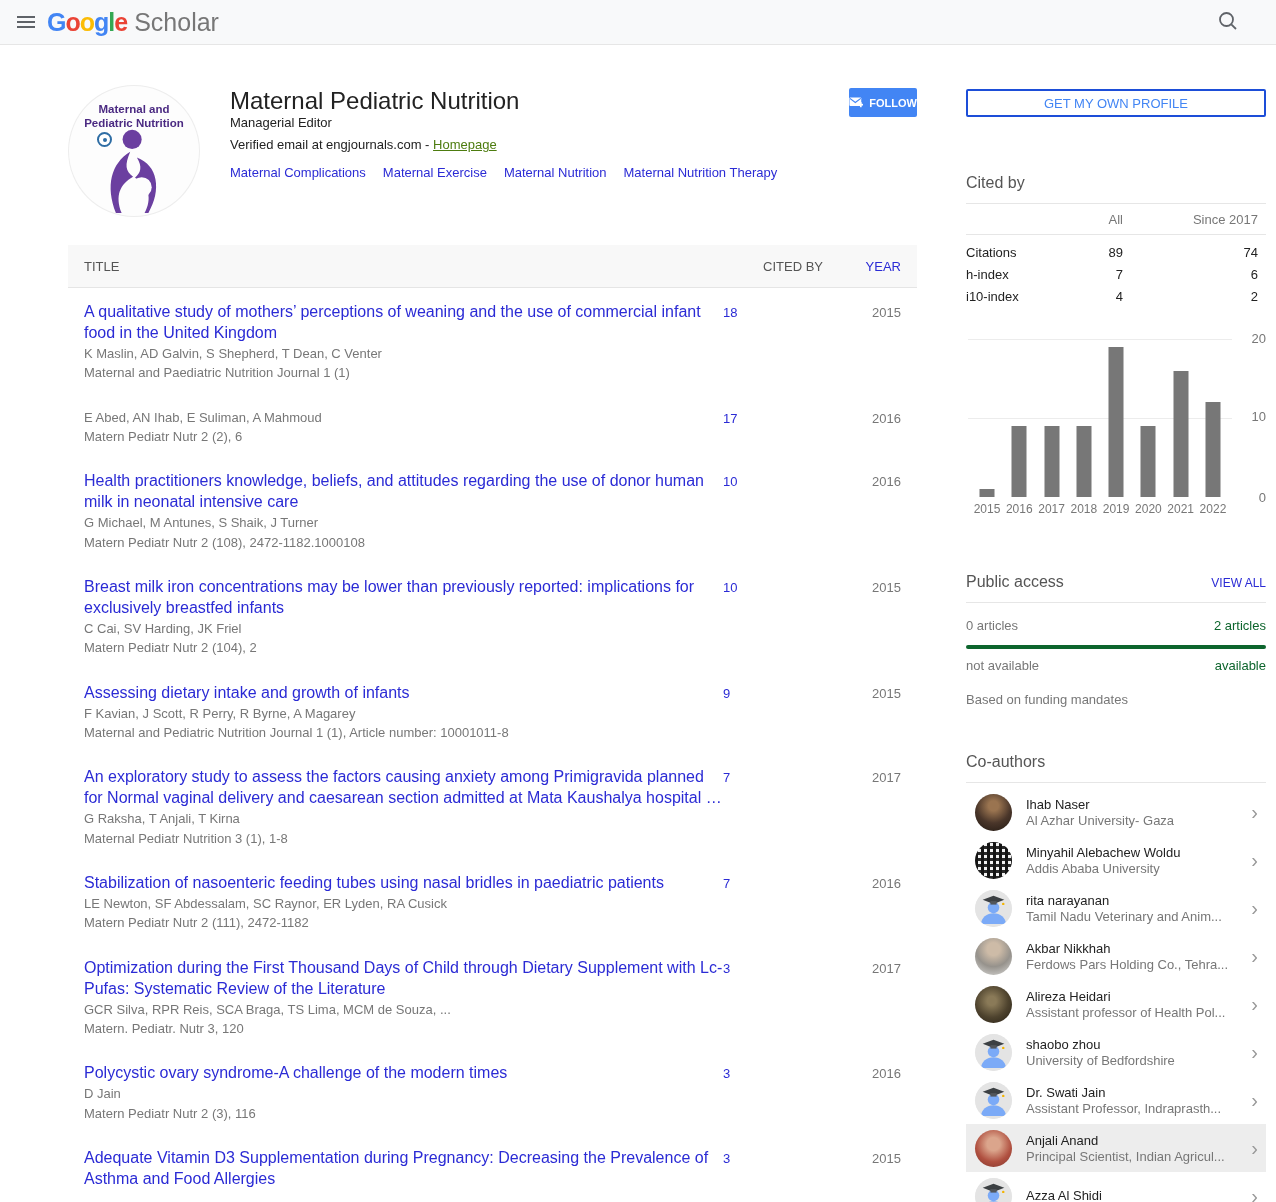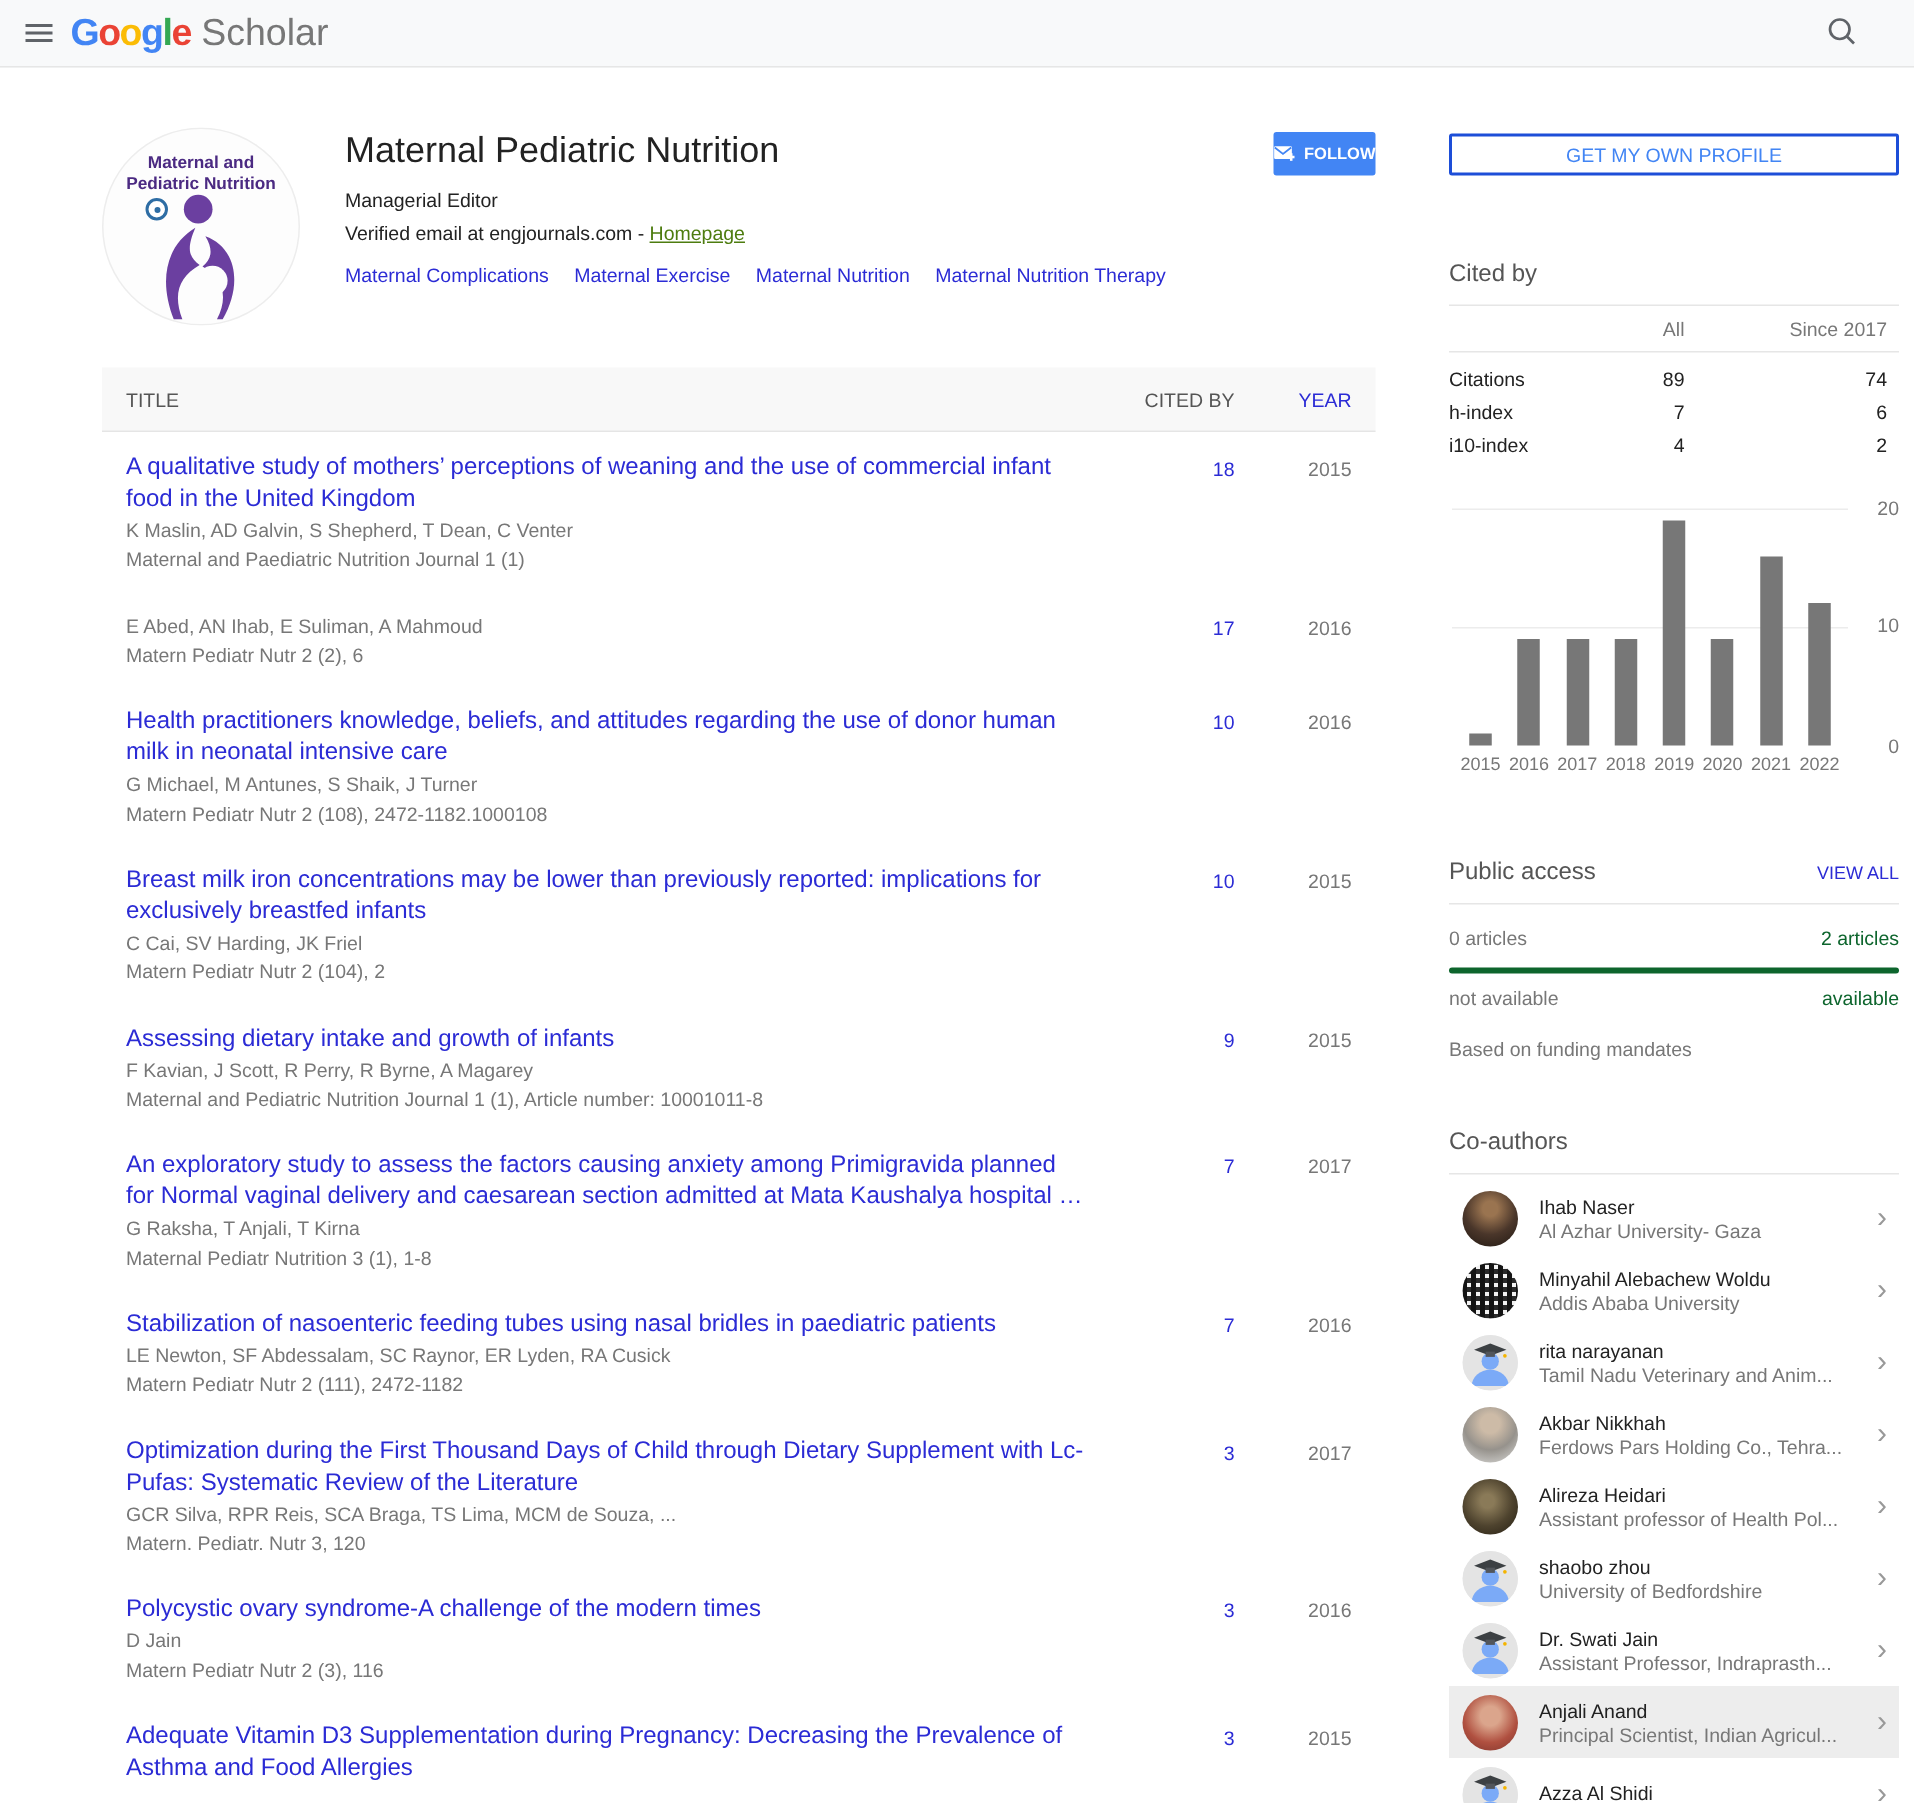--- a/index.html
+++ b/index.html
@@ -28,40 +28,40 @@
                 box-shadow:0 0 0 1px #ededed inset; position:relative; overflow:hidden; flex:none; }
   .ba-title { margin-top:17px; text-align:center; font-size:11.5px; font-weight:bold;
               color:#4b2a82; line-height:1.25; }
   .ba-badge { position:absolute; left:29px; top:47px; width:15px; height:15px; border-radius:50%;
               border:2px solid #2e6da4; background:#fff; }
   .ba-badge::after { content:""; position:absolute; left:3.5px; top:3.5px; width:4px; height:4px;
                      border-radius:50%; background:#2e6da4; }
   .ba-figure { position:absolute; left:28px; top:42px; }
   .profile-info { margin-left:30px; flex:1; padding-top:2px; }
   .p-name { font-size:24px; color:#222; }
-  .p-role { font-size:13px; color:#222; margin-top:11px; }
+  .p-role { font-size:13px; color:#222; }
   .p-verified { font-size:13px; color:#222; margin-top:7px; }
   .p-verified a { color:#4d7c0f; }
   .interests { margin-top:13px; display:flex; flex-wrap:wrap; }
   .interest { font-size:13px; color:#2b2bd5; text-decoration:none; margin-right:17px; cursor:pointer; }
   .follow-btn { position:absolute; right:0; top:3px; width:68px; height:29px; background:#4285f4;
                 border:none; border-radius:2px; color:#fff; font-size:11px; font-weight:bold;
                 display:flex; align-items:center; justify-content:center; gap:6px; cursor:pointer; }
 
   
   .tbl-header { margin-top:28px; height:43px; background:#f8f8f8; border-bottom:1px solid #e5e5e5;
                 display:flex; align-items:center; font-size:13px; color:#555; padding:0 16px; }
   .th-title { flex:1; }
   .th-cited { width:100px; text-align:right; }
   .th-year  { width:78px; text-align:right; color:#2b2bd5; cursor:pointer; }
   .art-row { display:flex; padding:13px 16px 12px 16px; }
   .art-main { flex:1; min-width:0; }
   .art-title { font-size:16px; line-height:1.32; color:#2b2bd5; text-decoration:none; display:block; cursor:pointer; }
   .art-meta { font-size:13px; color:#777; line-height:1.25; margin-top:3px; }
-  .art-cited { width:100px; text-align:right; font-size:13px; padding-top:4px; }
+  .art-cited { width:100px; text-align:left; font-size:13px; padding-top:4px; }
   .art-cited a { color:#2b2bd5; text-decoration:none; cursor:pointer; }
   .art-year { width:78px; text-align:right; font-size:13px; color:#777; padding-top:4px; }
 
   
   .get-profile { margin-top:44px; width:100%; height:28px; background:#fff;
                  border:2px solid #1d4ed8; border-radius:2px; color:#4285f4; font-size:13px;
                  cursor:pointer; }
   .section-title { font-size:16px; color:#555; }
   .rule { border-bottom:1px solid #e6e6e6; margin-top:11px; }
 

